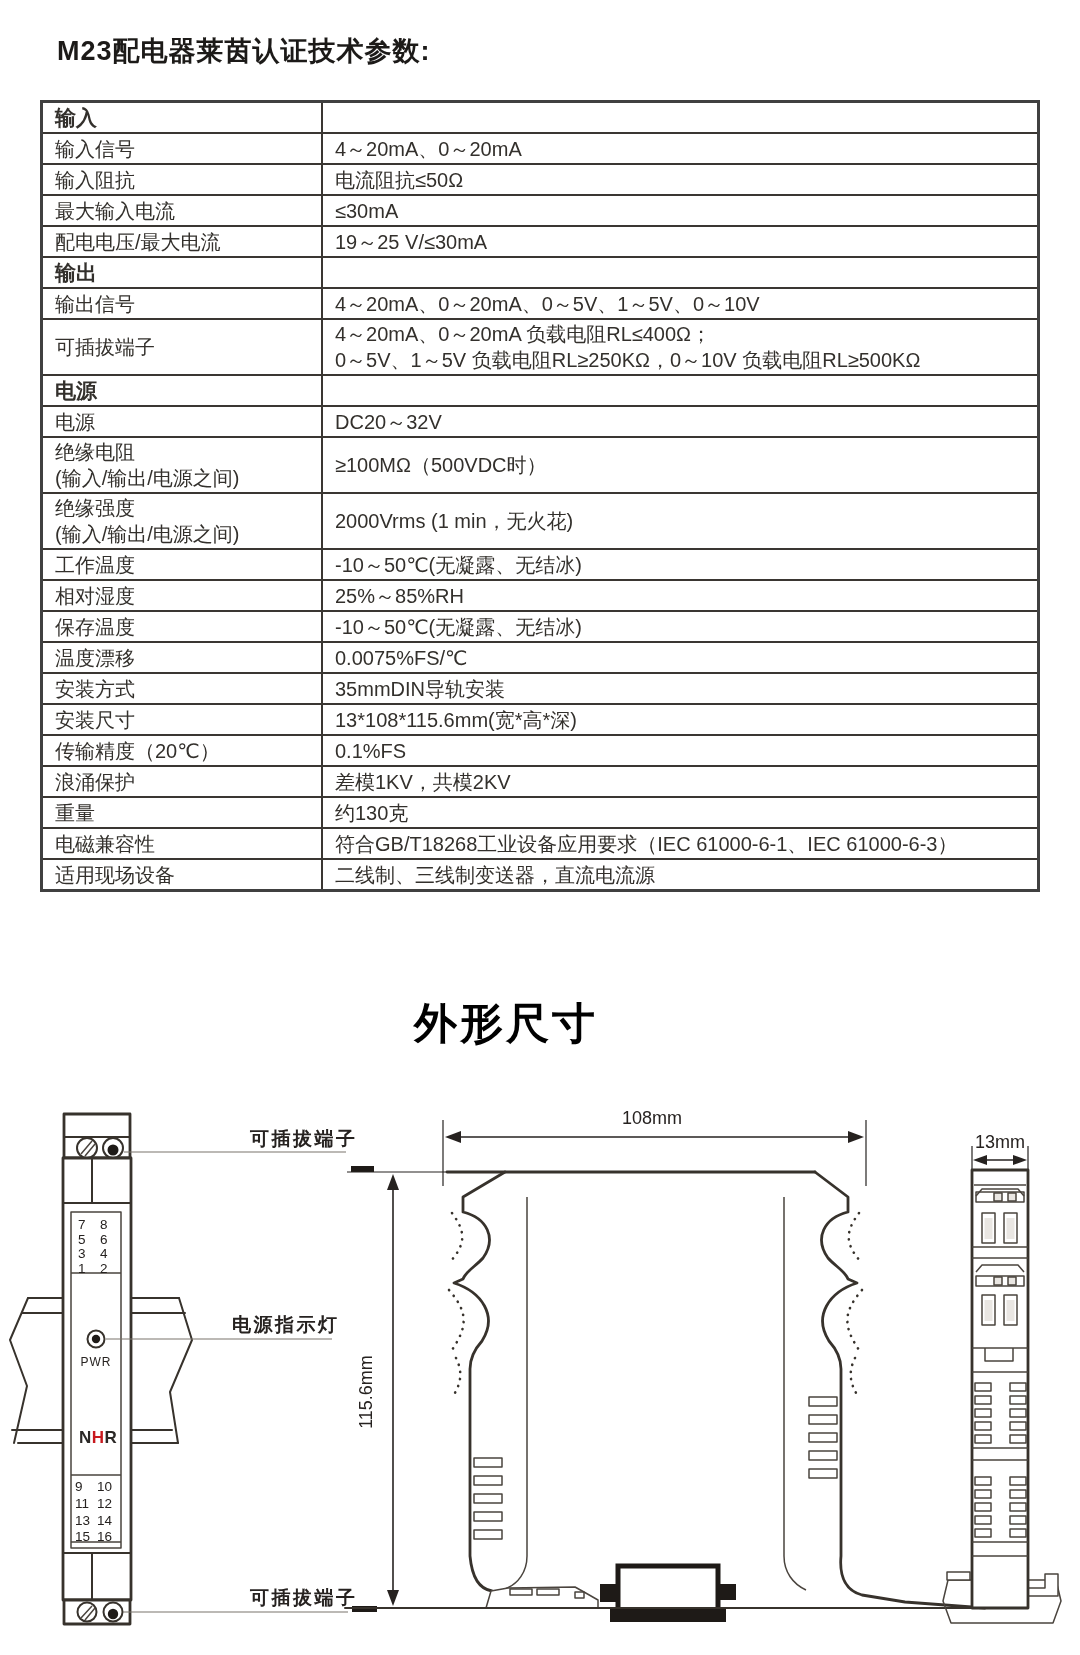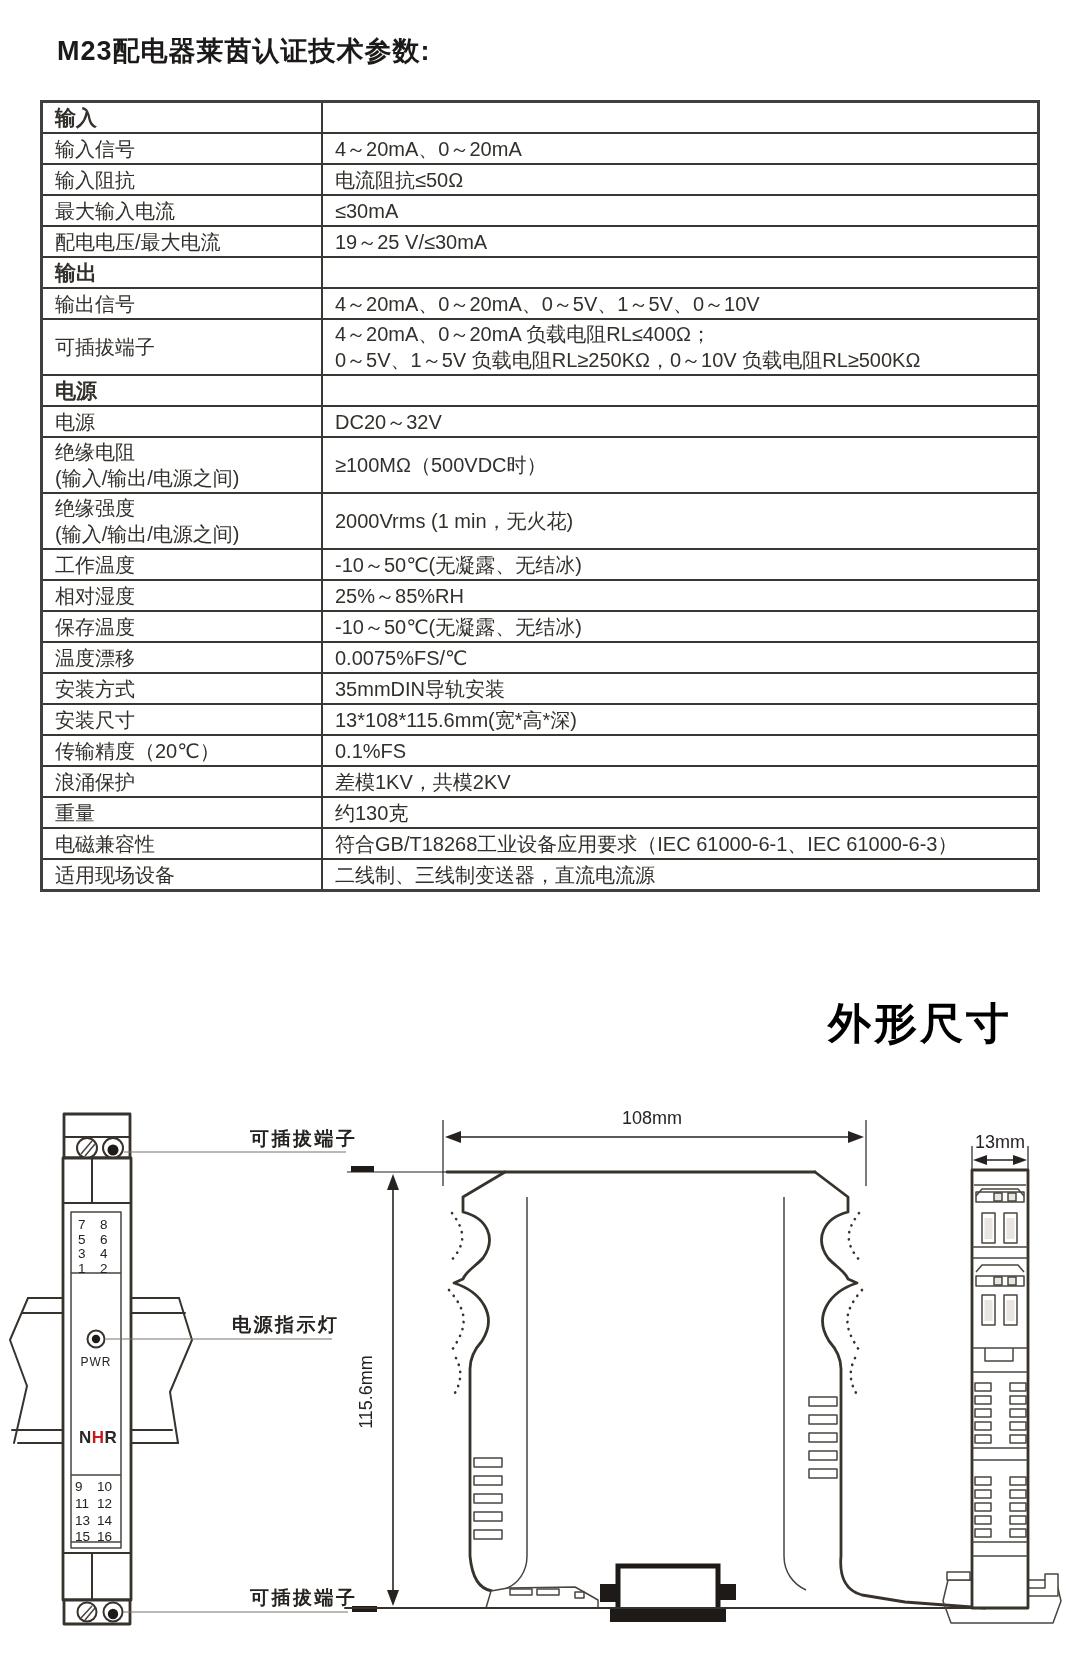--- a/index.html
+++ b/index.html
@@ -22,21 +22,21 @@
     border:2px solid #3a3632;
     font-size:20px;color:#33302c;
     padding:1px 8px 1px 12px;
     height:27px;line-height:26px;
     overflow:hidden;white-space:nowrap;
   }
   table.spec td.c1{width:258px;}
   table.spec tr.section td{font-weight:700;font-size:21px;}
   .outline-title{
     position:absolute;left:0;top:995px;width:1012px;margin:0;
-    text-align:right;font-size:43px;font-weight:700;color:#000;letter-spacing:3px;
+    text-align:center;font-size:43px;font-weight:700;color:#000;letter-spacing:3px;
   }
   svg.drawing{position:absolute;left:0;top:1040px;}
   
   .ol   {fill:none;stroke:#37322c;stroke-width:2.8;stroke-linejoin:round;stroke-linecap:round;}
   .ol2  {fill:none;stroke:#37322c;stroke-width:2;stroke-linejoin:round;stroke-linecap:round;}
   .ol1  {fill:none;stroke:#4a443e;stroke-width:1.5;stroke-linejoin:round;}
   .fillw{fill:#ffffff;}
   .dots {fill:none;stroke:#37322c;stroke-width:2.6;stroke-dasharray:0.2 7;stroke-linecap:round;}
   .leader{stroke:#7a746c;stroke-width:1.1;}
   .dimline{stroke:#262220;stroke-width:1.6;}

